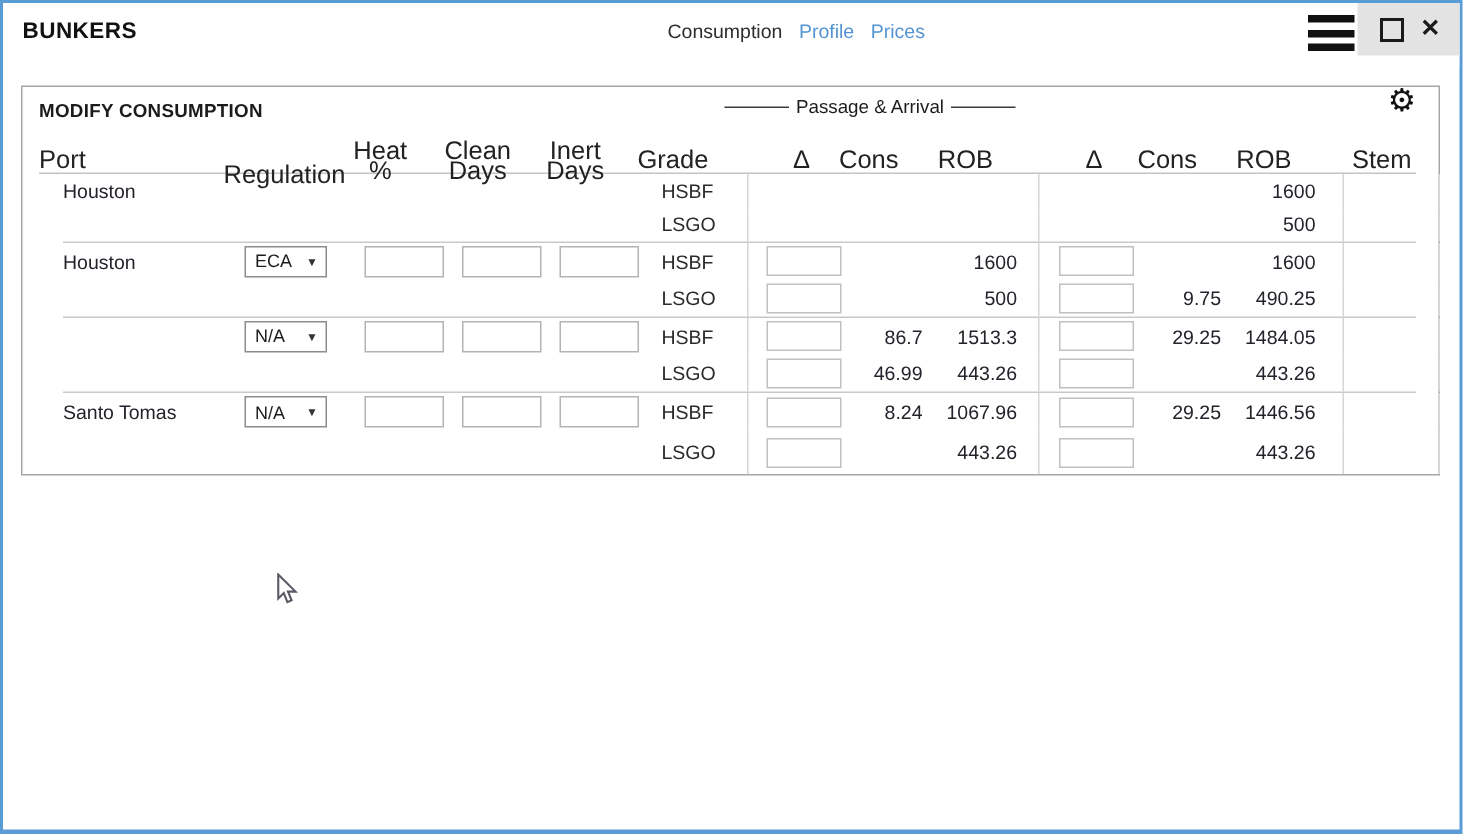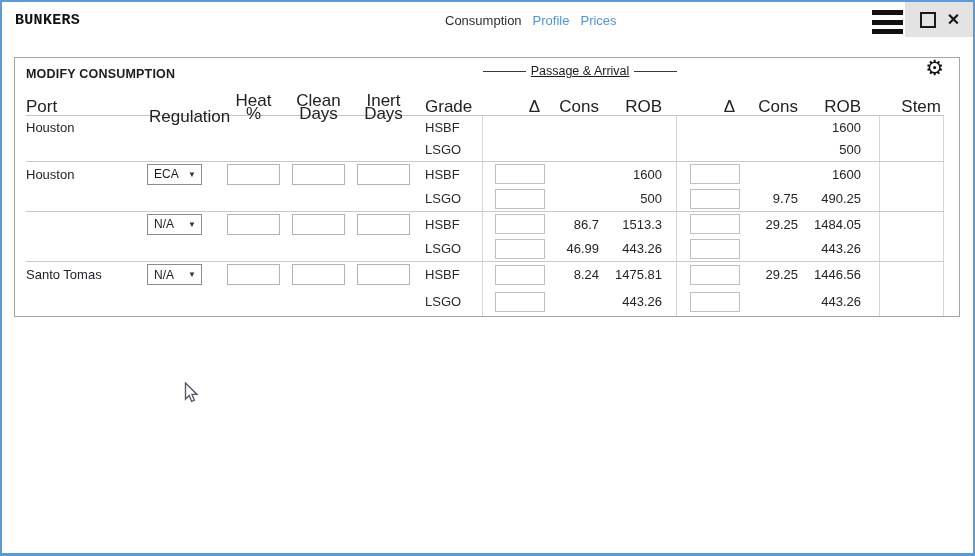--- a/index.html
+++ b/index.html
@@ -6,21 +6,21 @@
   html,body { width:975px; height:556px; }
   body { font-family:"Liberation Sans", sans-serif; background:#fff; color:#222; }
 
   .window {
     position:relative; width:975px; height:556px; background:#fff;
     border:2px solid #5b9bd5; border-bottom-width:3px; overflow:hidden;
   }
 
   
   .topbar { position:absolute; left:0; top:0; right:0; height:42px; background:#fff; }
-  .app-title { position:absolute; left:13px; top:10px; font-size:15px; font-weight:bold; letter-spacing:.3px; color:#111;font-family:Liberation Mono, monospace; }
+  .app-title { position:absolute; left:13px; top:10px; font-size:15px; font-weight:bold; letter-spacing:.3px; color:#111; }
   .nav { position:absolute; left:443px; top:11px; display:flex; gap:11px; font-size:13px; }
   .nav .navitem { cursor:pointer; }
   .nav .active { color:#2d2d2d; }
   .nav .link { color:#5494d2; }
 
   .hamburger { position:absolute; left:870px; top:8px; width:31px; height:24px;
     display:flex; flex-direction:column; justify-content:space-between; cursor:pointer; }
   .hamburger .bar { height:5px; background:#111; }
 
   .win-controls { position:absolute; left:903px; top:0; width:70px; height:35px;
@@ -29,41 +29,41 @@
   .close-btn { font-size:16px; font-weight:bold; color:#1a1a1a; line-height:16px; cursor:pointer; }
 
   
   .panel { position:absolute; left:12px; top:55px; width:946px; height:260px;
     border:1px solid #a6a6a6; background:#fff; }
 
   .band { position:relative; height:29px; }
   .panel-title { position:absolute; left:11px; top:9px; font-size:12.5px; font-weight:bold; color:#1c1c1c; letter-spacing:.2px; }
   .group-label { position:absolute; top:3px; height:20px; display:flex; align-items:center; font-size:12.5px; color:#1c1c1c; }
   .group-label::before, .group-label::after { content:""; flex:1; border-top:1px solid #3a3a3a; }
-  .group-label span { padding:0 5px; white-space:nowrap;text-decoration:underline; }
+  .group-label span { padding:0 5px; white-space:nowrap; }
   .g-passage { left:468px; width:194px; }
   .g-port    { left:662px; width:203px; }
   .gear { position:absolute; right:15px; top:-3px; font-size:21px; color:#111; cursor:pointer; line-height:26px; }
 
   
   .tbl { position:absolute; left:11px; top:29px; width:918px; }
   .grid { display:grid; grid-template-columns:121px 80px 65px 65px 68px 57px 64px 56px 74px 64px 62px 77px 65px; }
   .hdr { height:29px; border-bottom:1px solid #c4c4c4; align-items:center; font-size:17px; color:#222; }
   .hdr > div { display:flex; align-items:center; }
   .h-left { justify-content:flex-start; }
   .h-center { justify-content:center; white-space:pre-line; text-align:center; line-height:13px; }
   .h-right { justify-content:flex-end; }
   .pr12 { padding-right:12px; } .pr15 { padding-right:15px; }
   .pad-dl { padding-right:6px; } .pad-dl2 { padding-right:5px; }
   .pad-c1 { padding-right:3px; } .pad-r1 { padding-right:14px; }
   .pad-c2 { padding-right:4px; } .pad-r2 { padding-right:18px; }
   .pad-st { padding-right:3px; }
   .pl2 { padding-left:2px;margin-top:20px; }
 
-  .port-row { height:50px; grid-template-rows:1fr 1fr; border-top:1px solid #c9c9c9; font-size:13px; color:#23232b; }
+  .port-row { height:50px; grid-template-rows:1fr 1fr; border-top:1px solid #c9c9c9; font-size:13px; color:#23232b;margin-left:16px; }
   .port-row.first { height:45px; border-top:none; }
   .port-row.last { height:55px; grid-template-rows:25px 1fr; }
   .cell { display:flex; align-items:center; }
   .num { justify-content:flex-end; }
   .r1 { grid-row:1; } .r2 { grid-row:2; }
   .c1{grid-column:1} .c2{grid-column:2} .c3{grid-column:3} .c4{grid-column:4} .c5{grid-column:5}
   .c6{grid-column:6} .c7{grid-column:7} .c8{grid-column:8} .c9{grid-column:9} .c10{grid-column:10}
   .c11{grid-column:11} .c12{grid-column:12} .c13{grid-column:13}
   .vsep { border-left:1px solid #d6d6d6; }
   .vsep-r { border-right:1px solid #d6d6d6; }
@@ -262,21 +262,21 @@
             </div>
     <div class="cell c5 r1">
               <input class="txt-input" style="">
             </div>
 
     <div class="cell c6 r1 grade-cell">HSBF</div>
     <div class="cell c7 r1 vsep">
               <input class="delta-input" style="">
             </div>
     <div class="cell c8 r1 num pad-c1">8.24</div>
-    <div class="cell c9 r1 num pad-r1">1475.81</div>
+    <div class="cell c9 r1 num pad-r1">1067.96</div>
     <div class="cell c10 r1 vsep">
               <input class="delta-input" style="">
             </div>
     <div class="cell c11 r1 num pad-c2">29.25</div>
     <div class="cell c12 r1 num pad-r2">1446.56</div>
     <div class="cell c13 r1 vsep vsep-r"></div>
 
     <div class="cell c6 r2 grade-cell">LSGO</div>
     <div class="cell c7 r2 vsep">
               <input class="delta-input" style="">

